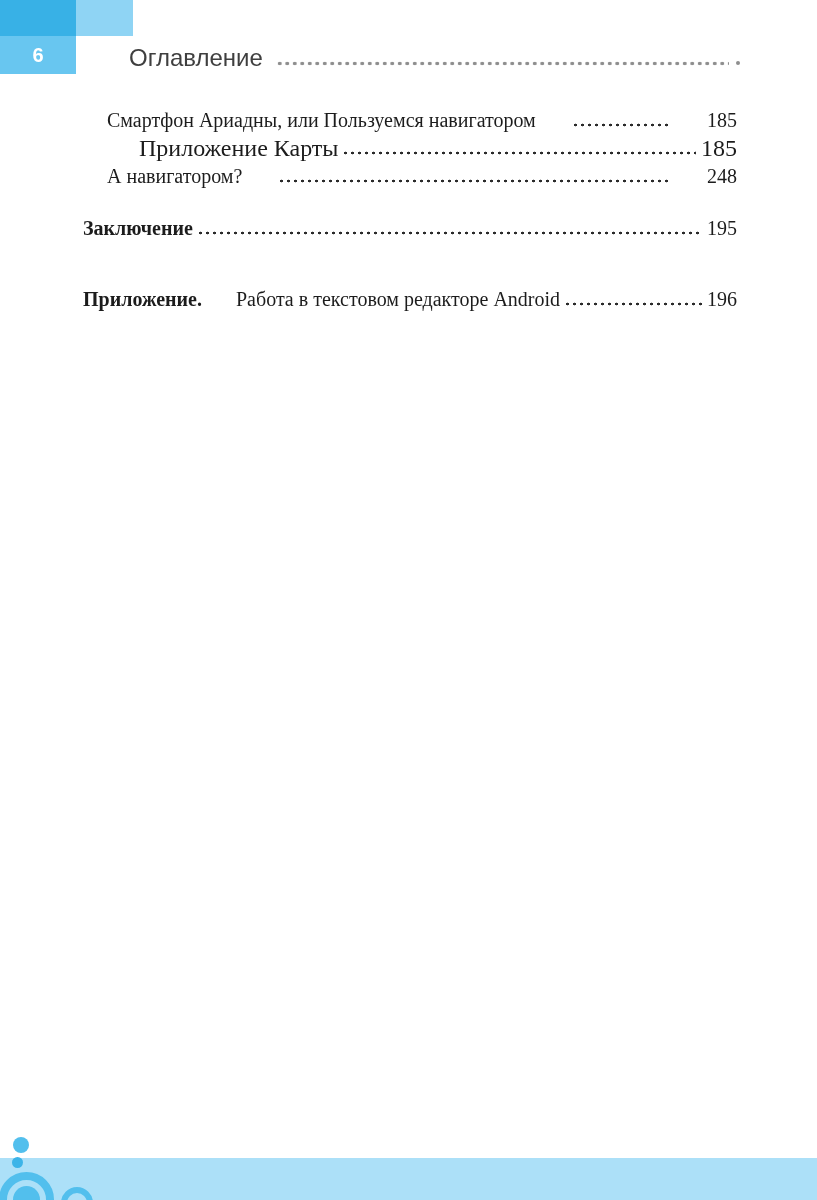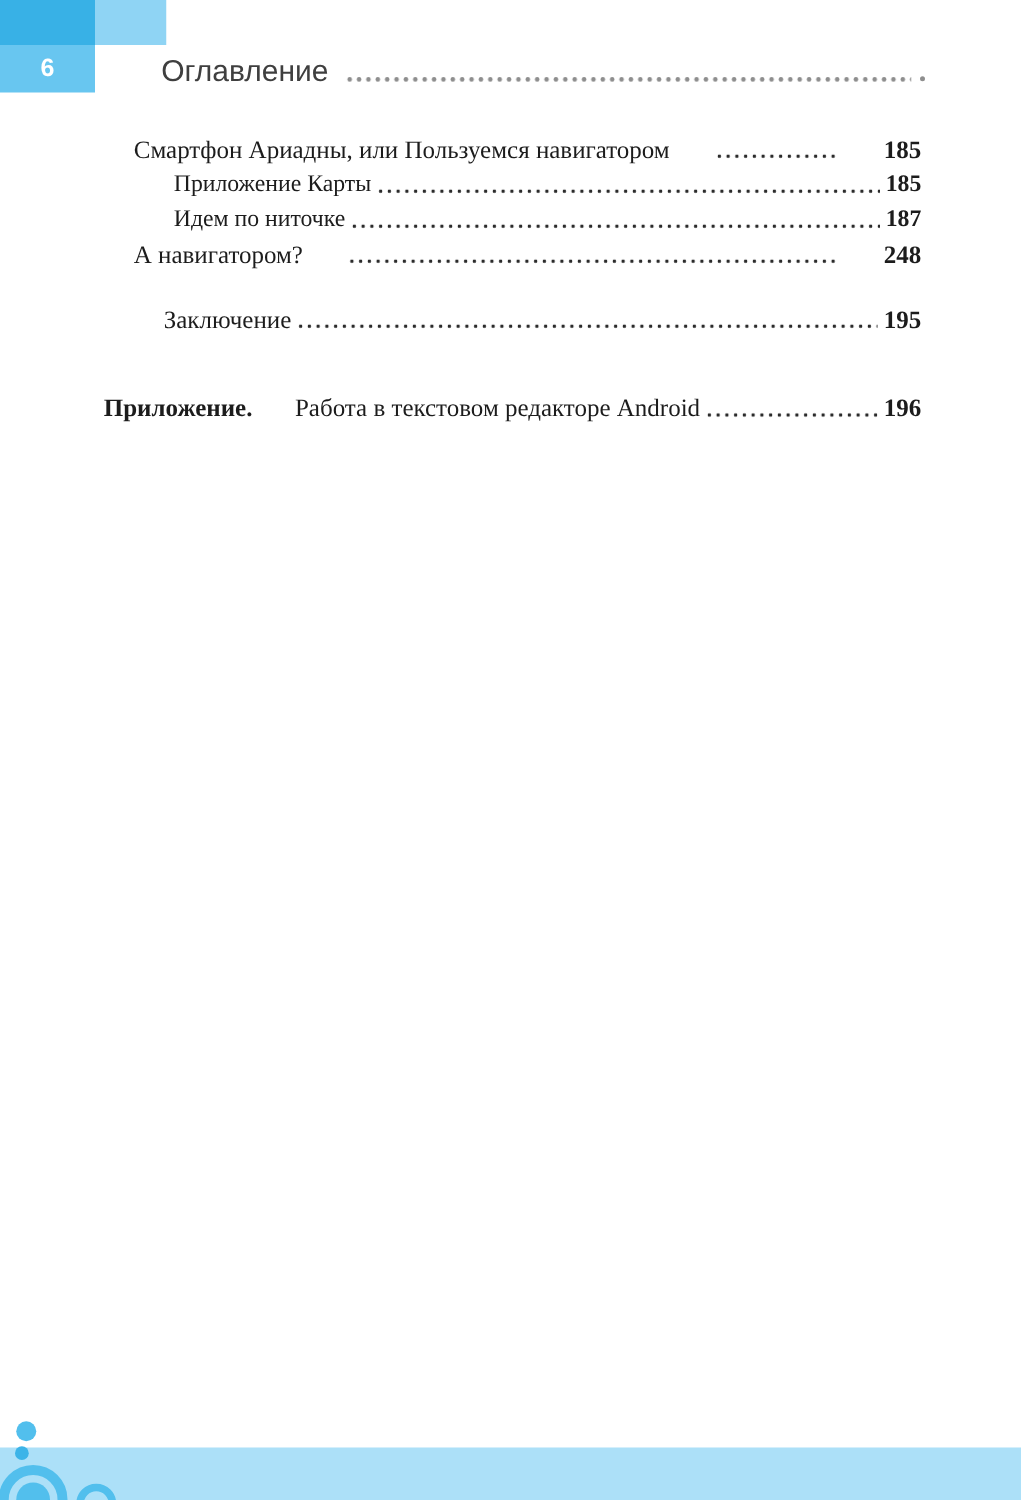--- a/index.html
+++ b/index.html
@@ -85,42 +85,41 @@
     width: 654px;
   }
   .toc-row {
     display: flex;
     align-items: baseline;
     height: 28px;
     line-height: 28px;
     white-space: nowrap;
   }
   .toc-row.lvl1 { padding-left: 24px; font-size: 20px; gap: 32px; }
-  .toc-row.lvl2 { padding-left: 56px; font-size: 19px; align-items: center; }
+  .toc-row.lvl2 { padding-left: 56px; font-size: 24px; align-items: center; }
   .toc-row.lvl0 { padding-left: 0;    font-size: 20px; }
-  .toc-row.bold .toc-label { font-weight: normal; margin-left: 48px; }
+  .toc-row.bold .toc-label { font-weight: bold; }
   .toc-prefix { font-weight: bold; }
   .toc-suffix { padding-left: 6px; margin-left: 28px; }
   .toc-row.gap-medium { margin-top: 24px; }
   .toc-row.gap-large  { margin-top: 43px; }
 
   .dot-leader {
     flex: 1;
     height: 4px;
     align-self: flex-end;
     margin: 0 5px 7px 4px;
     background-image: radial-gradient(circle, #2b2b2b 1.15px, transparent 1.65px);
     background-size: 7px 4px;
     background-repeat: repeat-x;
     background-position: left bottom;
     min-width: 20px;
   }
   .toc-page {
     flex: none;
-    font-weight: bold;
   }
 
   
   .footer-bar {
     position: absolute;
     left: 0; bottom: 0;
     width: 817px; height: 42px;
     background: var(--footer-bar, #ACE0F8);
   }
   .bubble-dot-small {
@@ -185,25 +184,20 @@
       <span class="dot-leader"></span>
       <span class="toc-page">185</span>
     </div>
 
     <div class="toc-row lvl2">
       <span class="toc-label">Приложение Карты</span>
       <span class="dot-leader"></span>
       <span class="toc-page">185</span>
     </div>
 
-    <div class="toc-row lvl2">
-      <span class="toc-label">Идем по ниточке</span>
-      <span class="dot-leader"></span>
-      <span class="toc-page">187</span>
-    </div>
 
 
     <div class="toc-row lvl1">
       <span class="toc-label">А навигатором?</span>
       <span class="dot-leader"></span>
       <span class="toc-page">248</span>
     </div>
 
     <div class="toc-row lvl0 bold gap-medium">
       <span class="toc-label">Заключение</span>

